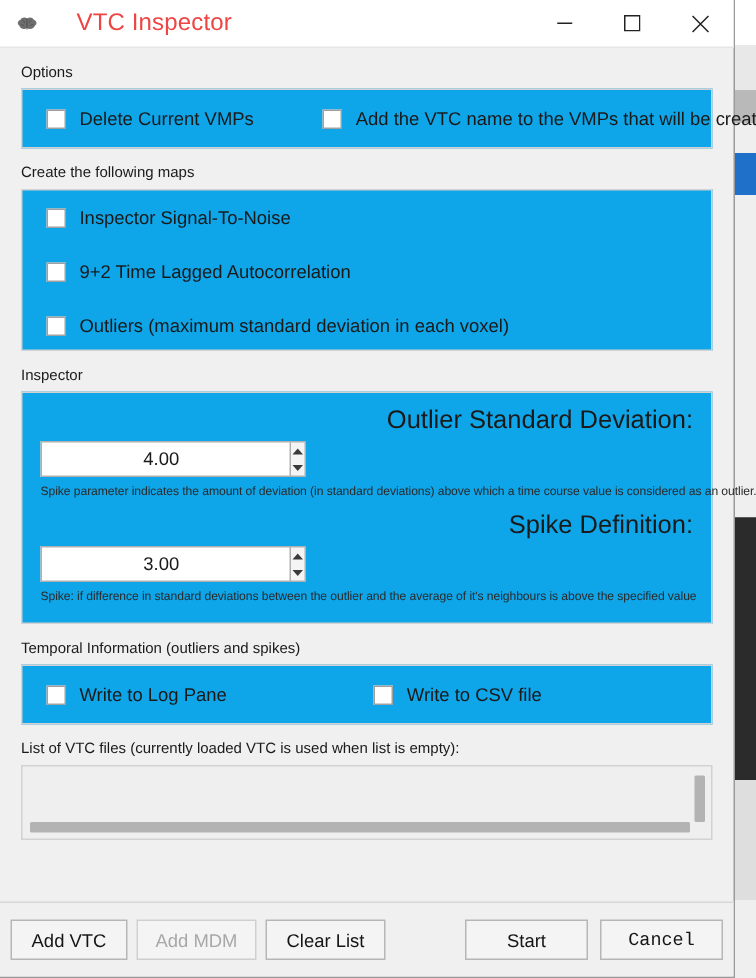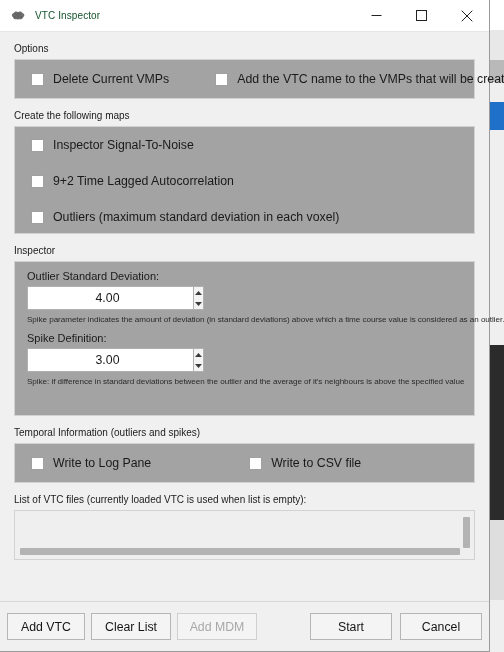--- a/index.html
+++ b/index.html
@@ -55,23 +55,23 @@
     position: relative;
     border-bottom: 1px solid #e6e6e6;
   }
   #app-icon {
     width: 16px; height: 16px;
     margin-left: 10px;
     position: relative;
   }
   #app-icon svg { display: block; }
   #title-text {
-    margin-left: 9px;
-    font-size: 10px;
-    color: #14532d;
+    margin-left: 25px;
+    font-size: 16px;
+    color: #ef4444;
     letter-spacing: 0.1px;
   }
   .winbtns {
     position: absolute;
     right: 0; top: 0;
     height: 31px;
     display: flex;
   }
   .winbtn {
     width: 45px; height: 31px;
@@ -91,21 +91,21 @@
 
   .grp-label {
     font-size: 10px;
     color: #1a1a1a;
     margin-top: 9px;
     margin-bottom: 3px;
     line-height: 15px;
   }
   .grp-box {
     border: 1px solid #d2d2d2;
-    background: #a3a3a3;
+    background: #0ea5e9;
     box-sizing: border-box;
   }
   .cbwrap {
     display: flex;
     align-items: center;
     cursor: default;
   }
   .cbox {
     width: 13px; height: 13px;
     border: 1px solid #a0a0a0;
@@ -122,24 +122,25 @@
 
   
   #grp-options  { height: 40px; display: flex; align-items: center; padding-left: 16px; }
   #grp-options .cbwrap + .cbwrap { margin-left: 46px; }
 
   #grp-maps { height: 108px; padding-left: 16px; box-sizing: border-box; }
   #grp-maps .cbwrap { height: 36px; }
 
   #grp-params { height: 155px; padding: 0 12px; box-sizing: border-box; }
   .param-label {
-    font-size: 11px;
+    font-size: 17px;
     color: #1a1a1a;
     margin-top: 8px;
     margin-bottom: 4px;
+    text-align: right;
   }
   .spin {
     display: flex;
     width: 122px;
     height: 24px;
   }
   .spin-input {
     flex: 1;
     background: #ffffff;
     border: 1px solid #b0b0b0;
@@ -229,21 +230,21 @@
     display: flex;
     align-items: center;
     justify-content: center;
     padding: 0 2px;
   }
   .btn.disabled { color: #a8a8a8; border-color: #cfcfcf; }
   #btn-add-vtc   { width: 78px; }
   #btn-add-mdm   { width: 80px; margin-left: 6px; }
   #btn-clear     { width: 80px; margin-left: 6px; }
   #btn-start     { width: 82px; margin-left: auto; }
-  #btn-cancel    { width: 82px; margin-left: 8px; }
+  #btn-cancel    { width: 82px; margin-left: 8px; font-family: Liberation Mono, monospace; }
 </style>
 </head>
 <body>
 
 <div id="backdrop">
   <div class="bd-white"></div>
   <div class="bd-gray1"></div>
   <div class="bd-panel"></div>
   <div class="bd-gray2"></div>
   <div class="bd-blue"></div>
@@ -367,18 +368,18 @@
 
     <div class="grp-label">List of VTC files (currently loaded VTC is used when list is empty):</div>
     <div id="listbox">
       <div id="list-hscroll"></div>
       <div id="list-vscroll"></div>
     </div>
   </div>
 
   <div id="footer">
     <div class="btn" id="btn-add-vtc">Add VTC</div>
+    <div class="btn disabled" id="btn-add-mdm">Add MDM</div>
     <div class="btn" id="btn-clear">Clear List</div>
-    <div class="btn disabled" id="btn-add-mdm">Add MDM</div>
     <div class="btn" id="btn-start">Start</div>
     <div class="btn" id="btn-cancel">Cancel</div>
   </div>
 </div>
 
 </body></html>

